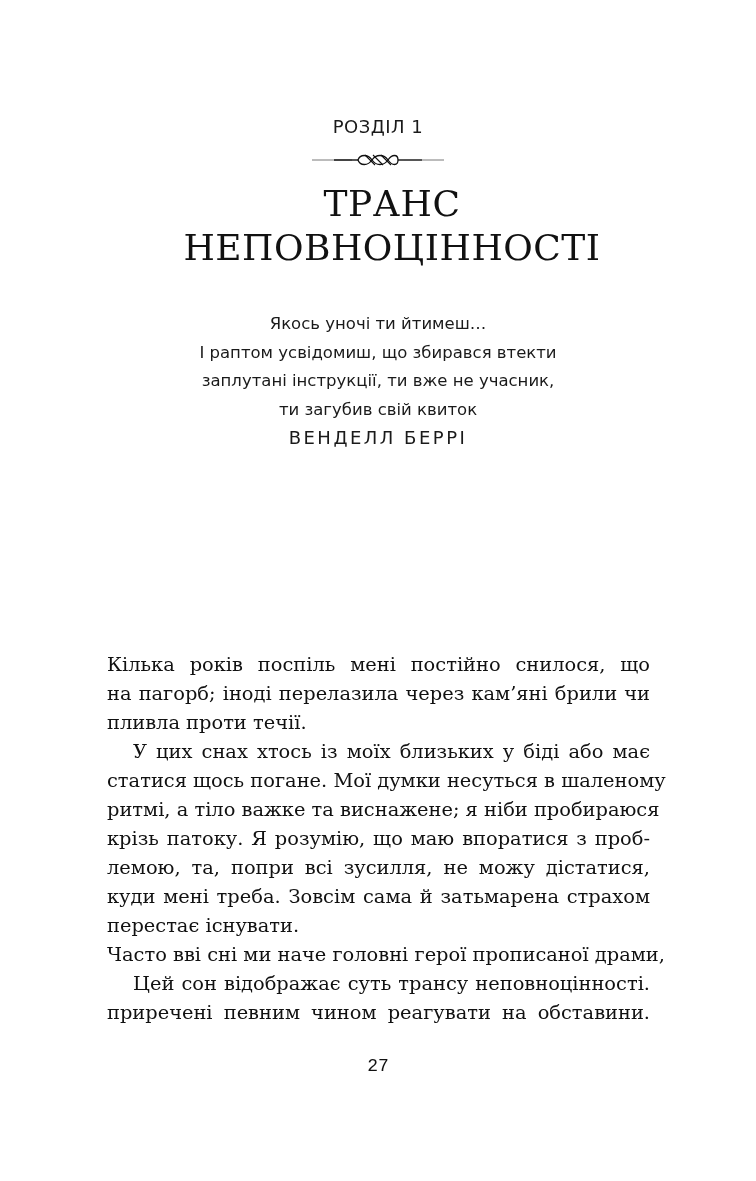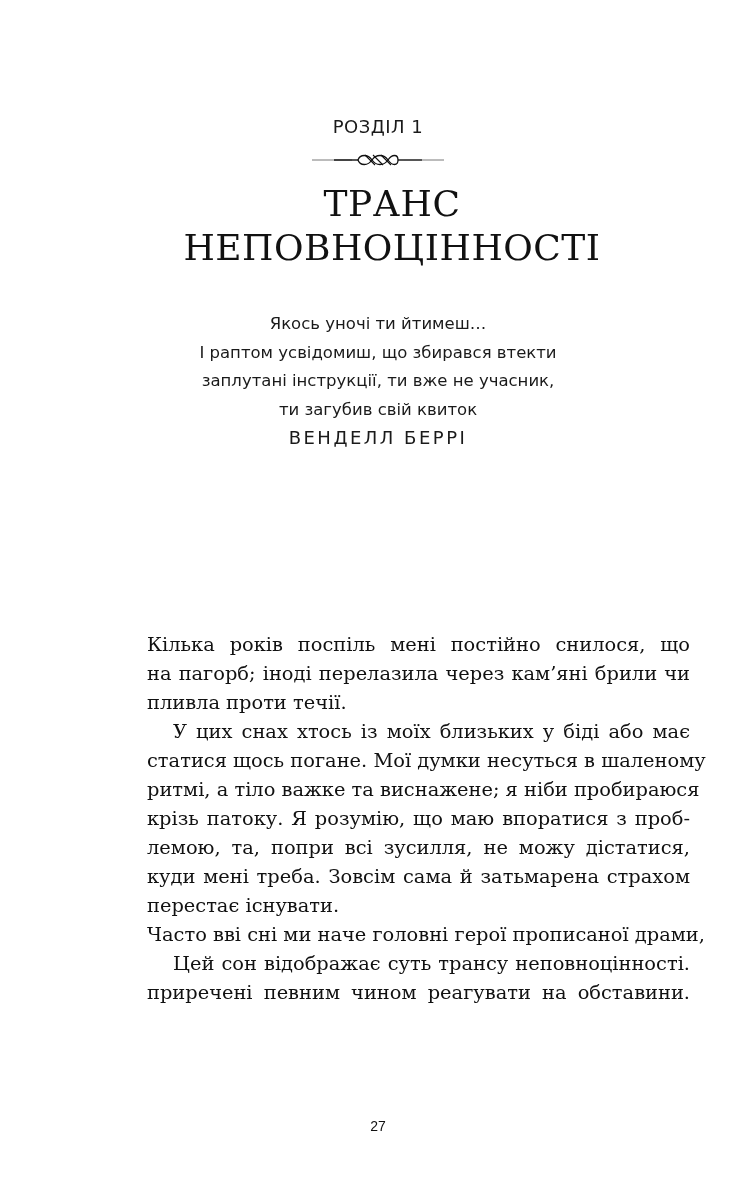--- a/index.html
+++ b/index.html
@@ -63,51 +63,50 @@
       color: #1a1a1a;
     }
     .epigraph .line { white-space: nowrap; }
     .epigraph .author {
       font-size: 18px;
       letter-spacing: 2.5px;
       line-height: 28px;
     }
     .body-text {
       position: absolute;
-      top: 630px;
+      top: 650px;
       left: 107px;
       width: 543px;
       font-family: "DejaVu Serif", serif;
       font-size: 19.4px;
       line-height: 29px;
       color: #111111;
-      margin-left: 40px;
     }
     .body-text .ln {
       display: block;
       white-space: nowrap;
       text-align: justify;
       text-align-last: justify;
       height: 29px;
       overflow: visible;
     }
     .body-text .ln.last {
       text-align-last: left;
     }
     .body-text .ln.indent {
       padding-left: 26px;
     }
     .page-number {
       position: absolute;
-      top: 1118px;
+      top: 1056px;
       left: 0;
       width: 756px;
       text-align: center;
-      font-family: Liberation Sans, sans-serif;
-      font-size: 14px;
+      font-family: Liberation Mono, monospace;
+      font-size: 18px;
       color: #111111;
     }
   </style>
 </head>
 <body>
 
 <div class="page">
 
   <div class="chapter-label">РОЗДІЛ 1</div>
 

